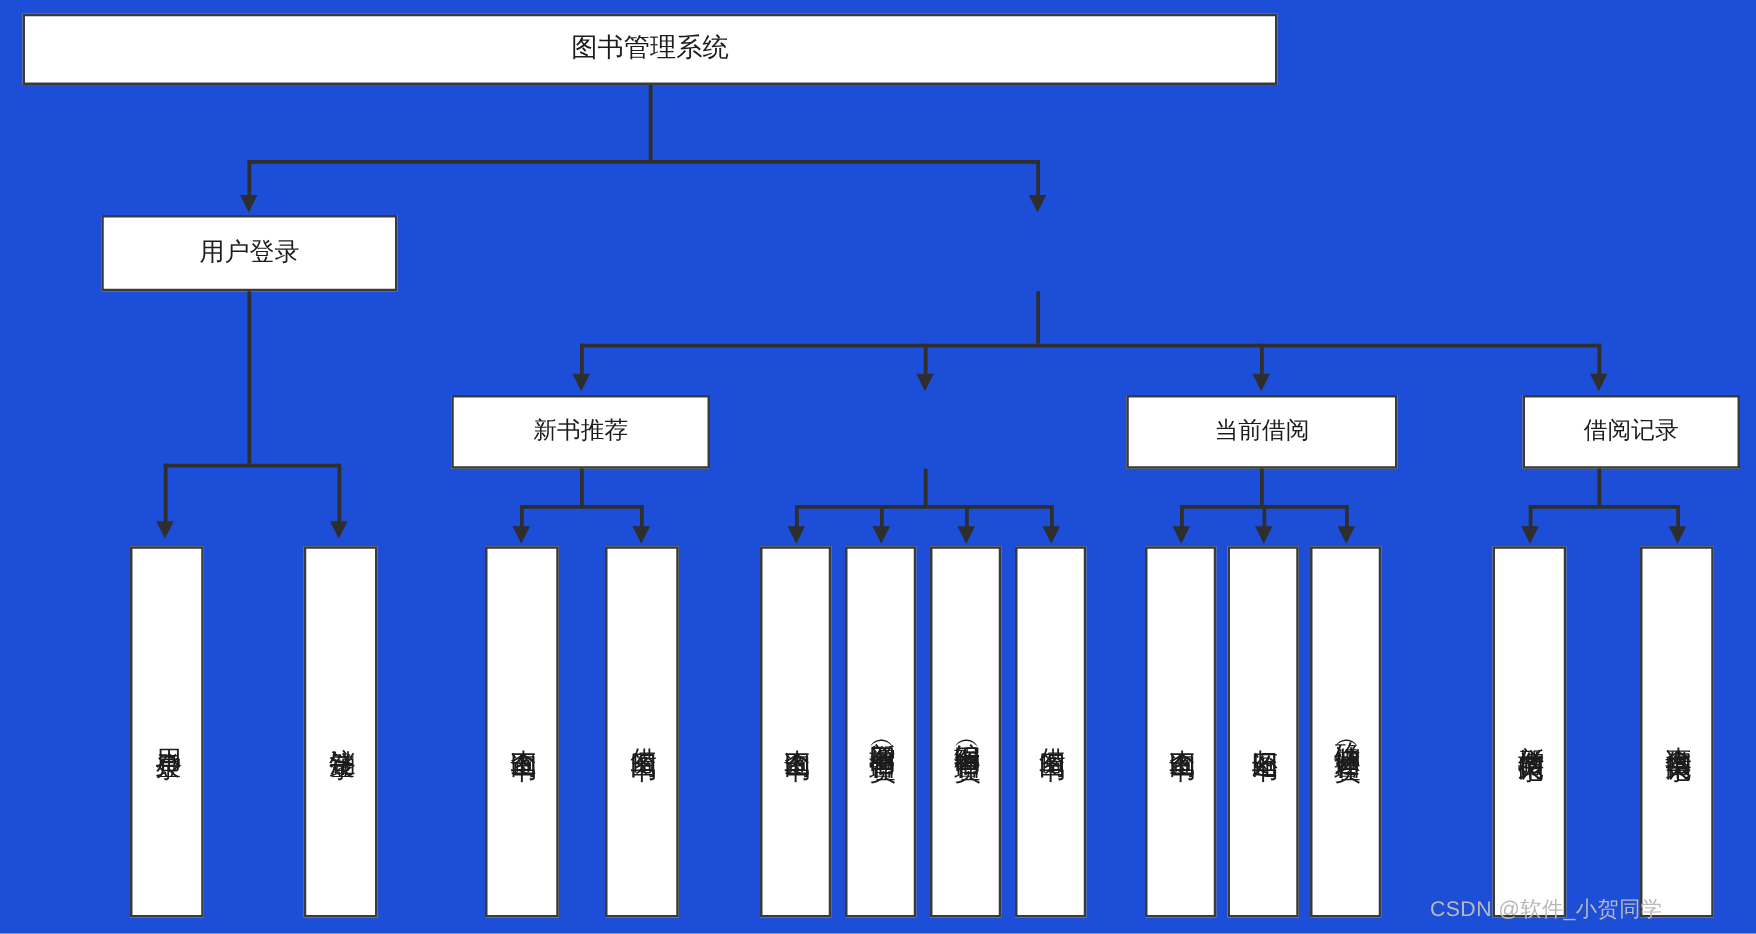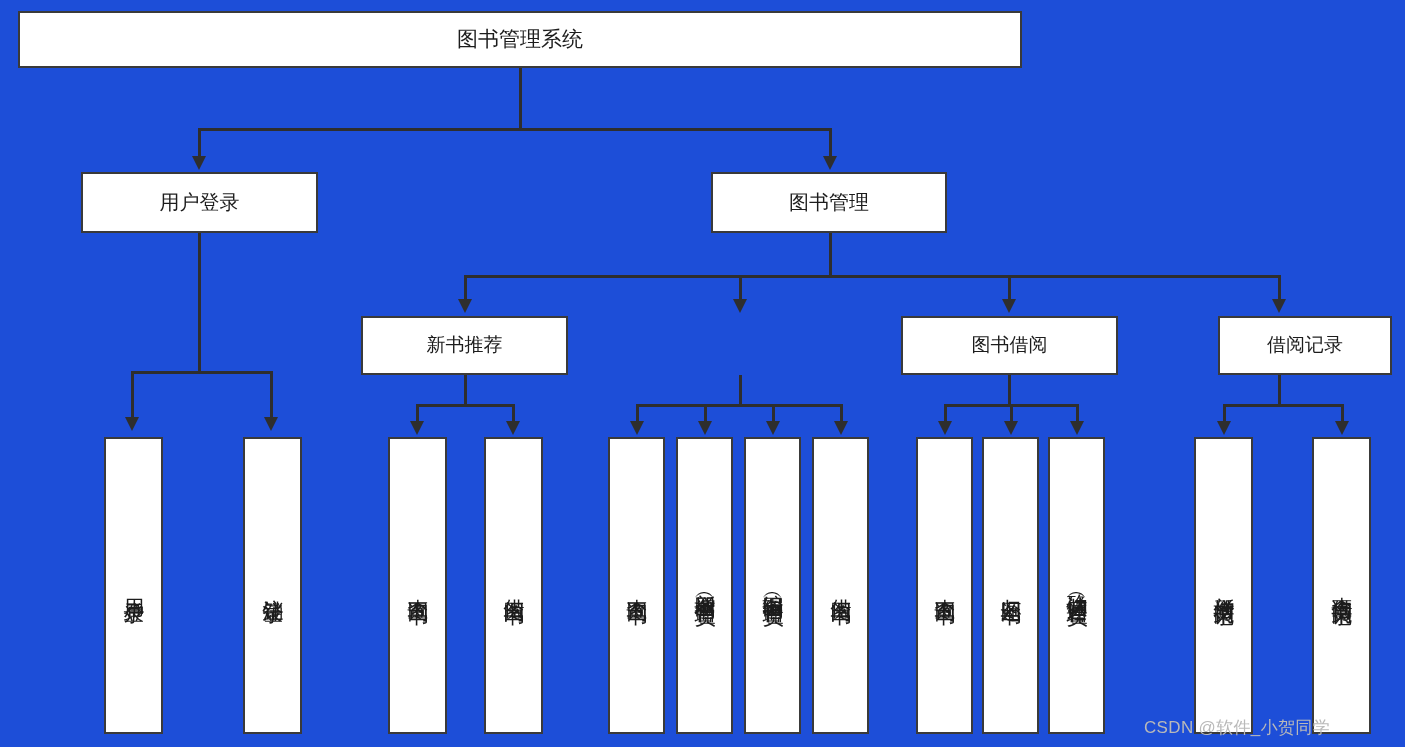--- a/index.html
+++ b/index.html
@@ -93,23 +93,20 @@
   <div class="edge v" style="left:198px; top:128px; height:30px;"></div>
   <div class="arrow" style="left:192px; top:156px;"></div>
 
   <div class="edge v" style="left:829px; top:128px; height:30px;"></div>
   <div class="arrow" style="left:823px; top:156px;"></div>
 
   <div class="node lvl1" style="left:81px; top:172px; width:237px; height:61px;">
     <span class="label">用户登录</span>
   </div>
 
-  <div class="node lvl1" style="left:711px; top:172px; width:236px; height:61px;">
-    <span class="label">图书管理</span>
-  </div>
 
   <div class="edge v" style="left:198px; top:233px; height:138px;"></div>
   <div class="edge h" style="left:131px; top:371px; width:140px;"></div>
   <div class="edge v" style="left:131px; top:371px; height:48px;"></div>
   <div class="arrow" style="left:125px; top:417px;"></div>
   <div class="edge v" style="left:270px; top:371px; height:48px;"></div>
   <div class="arrow" style="left:264px; top:417px;"></div>
 
   <div class="edge v" style="left:829px; top:233px; height:42px;"></div>
   <div class="edge h" style="left:464px; top:275px; width:817px;"></div>
@@ -123,21 +120,21 @@
   <div class="edge v" style="left:1008px; top:275px; height:26px;"></div>
   <div class="arrow" style="left:1002px; top:299px;"></div>
 
   <div class="edge v" style="left:1278px; top:275px; height:26px;"></div>
   <div class="arrow" style="left:1272px; top:299px;"></div>
 
   <div class="node lvl2" style="left:361px; top:316px; width:207px; height:59px;">
     <span class="label">新书推荐</span>
   </div>
   <div class="node lvl2" style="left:901px; top:316px; width:217px; height:59px;">
-    <span class="label">图书借阅</span>
+    <span class="label">当前借阅</span>
   </div>
   <div class="node lvl2" style="left:1218px; top:316px; width:174px; height:59px;">
     <span class="label">借阅记录</span>
   </div>
 
   <div class="edge v" style="left:464px; top:375px; height:29px;"></div>
   <div class="edge h" style="left:416px; top:404px; width:98px;"></div>
   <div class="edge v" style="left:416px; top:404px; height:19px;"></div>
   <div class="arrow" style="left:410px; top:421px;"></div>
   <div class="edge v" style="left:512px; top:404px; height:19px;"></div>

